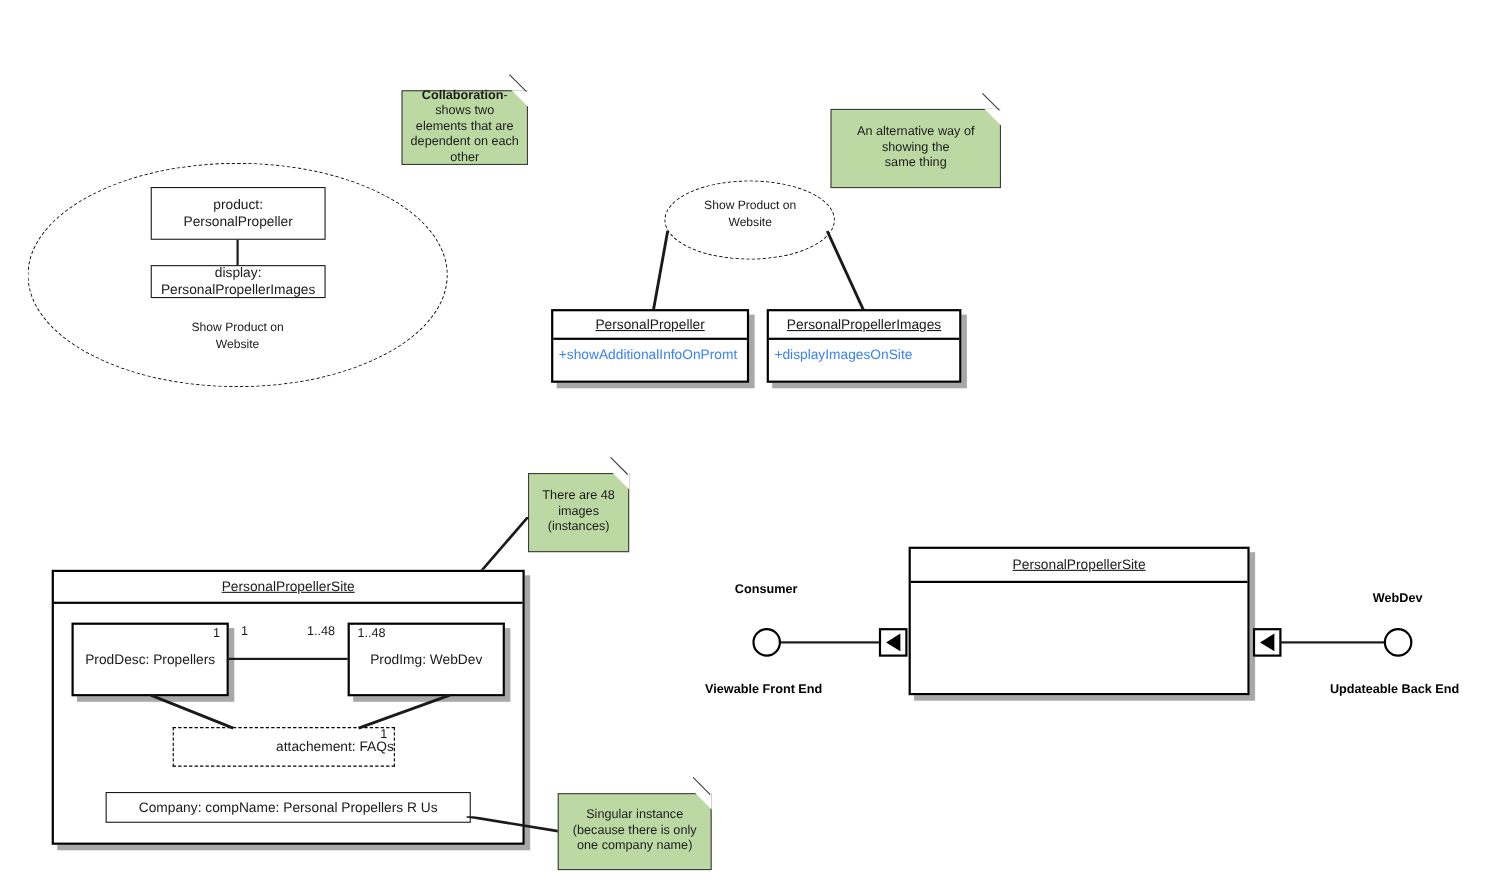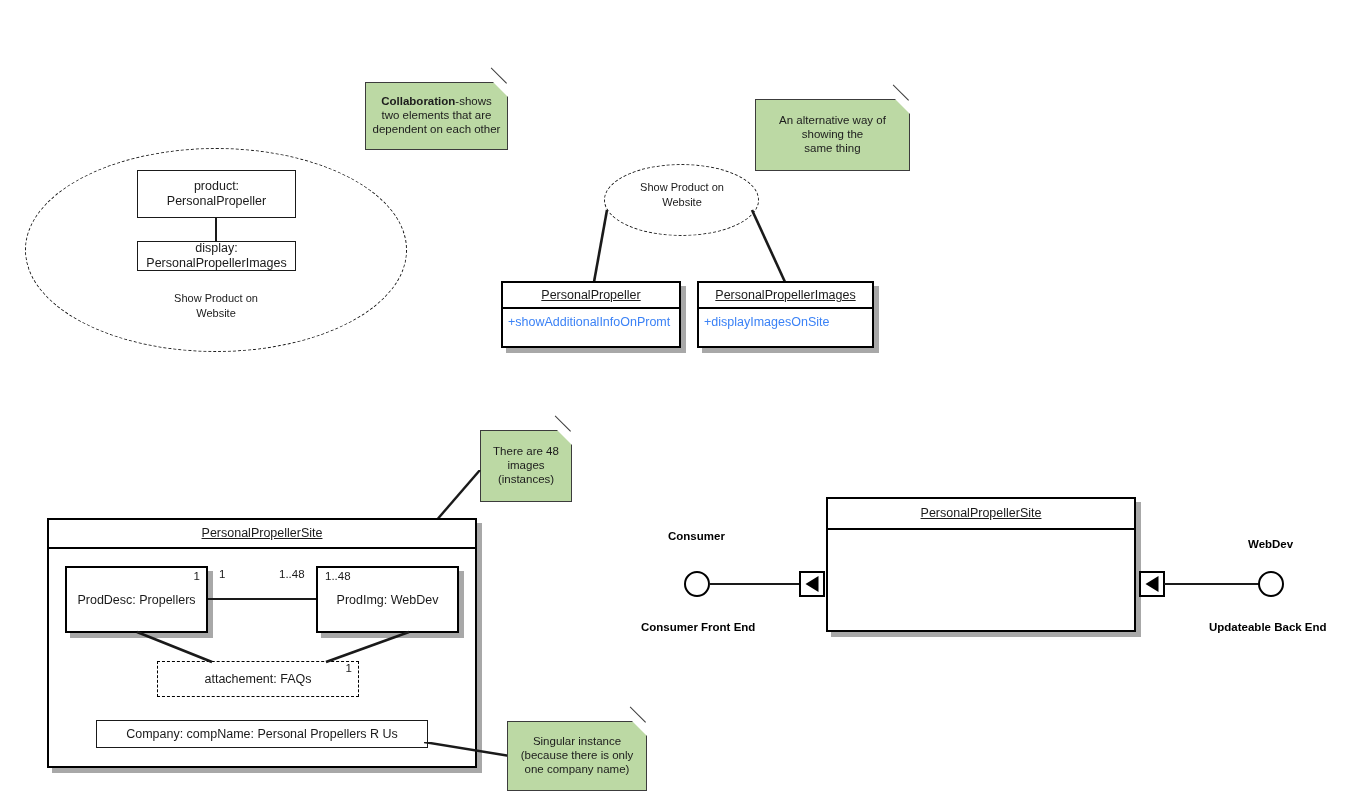--- a/index.html
+++ b/index.html
@@ -165,21 +165,21 @@
     background: #ffffff;
     box-sizing: border-box;
     font-size: 12.5px;
     color: #1a1a1a;
   }
   .part-dashed .part-label {
     position: absolute;
     left: 0; right: 0;
     top: 50%;
     transform: translateY(-50%);
-    text-align: center;
+    text-align: right;
   }
 
   
   .line {
     position: absolute;
     background: #1a1a1a;
   }
 
   
   .component-box {
@@ -229,21 +229,21 @@
     font-weight: bold;
     color: #000000;
     white-space: nowrap;
   }
 </style>
 </head>
 <body>
 
 <div id="canvas">
 
-  <div class="note" style="left:365px; top:82px; width:143px; height:68px;">
+  <div class="note" style="left:365px; top:82px; width:115px; height:68px;">
     <span class="note-text"><b>Collaboration</b><span>-shows two elements that are dependent on each other</span></span>
     <span class="fold"></span>
     <span class="fold-line"></span>
   </div>
 
   <div class="note" style="left:755px; top:99px; width:155px; height:72px;">
     <span class="note-text">An alternative way of
 showing the
 same thing</span>
     <span class="fold"></span>
@@ -351,21 +351,21 @@
   <div class="bold-label" style="left:668px; top:530px;">Consumer</div>
 
   <div class="iface-circle" style="left:684px; top:571px;"></div>
 
   <div class="line" style="left:709px; top:583px; width:92px; height:2.4px;"></div>
 
   <div class="port" style="left:799px; top:571px;">
     <span class="tri"></span>
   </div>
 
-  <div class="bold-label" style="left:641px; top:621px;">Consumer Front End</div>
+  <div class="bold-label" style="left:641px; top:621px;">Viewable Front End</div>
 
   <div class="port" style="left:1139px; top:571px;">
     <span class="tri"></span>
   </div>
 
   <div class="line" style="left:1164px; top:583px; width:95px; height:2.4px;"></div>
 
   <div class="iface-circle" style="left:1258px; top:571px;"></div>
 
   <div class="bold-label" style="left:1248px; top:538px;">WebDev</div>

